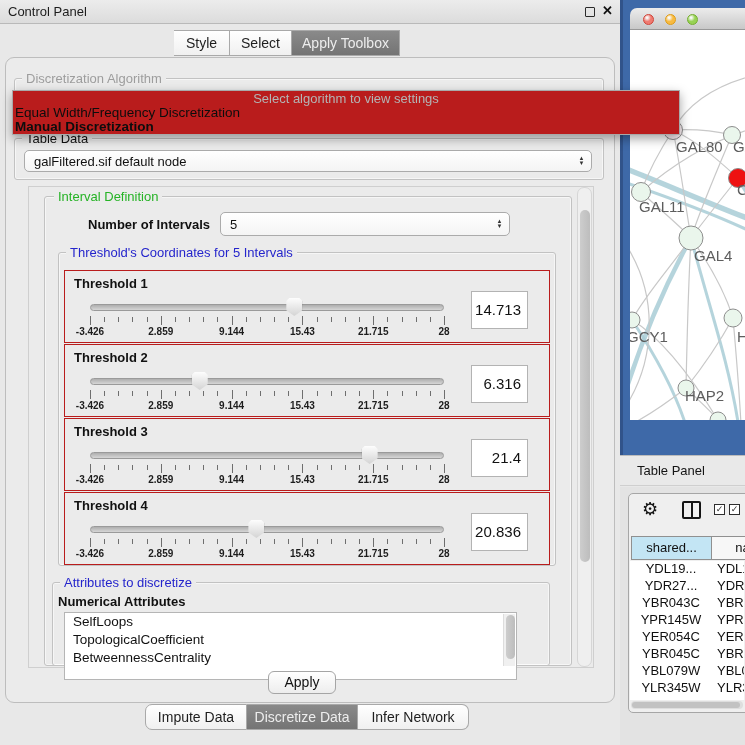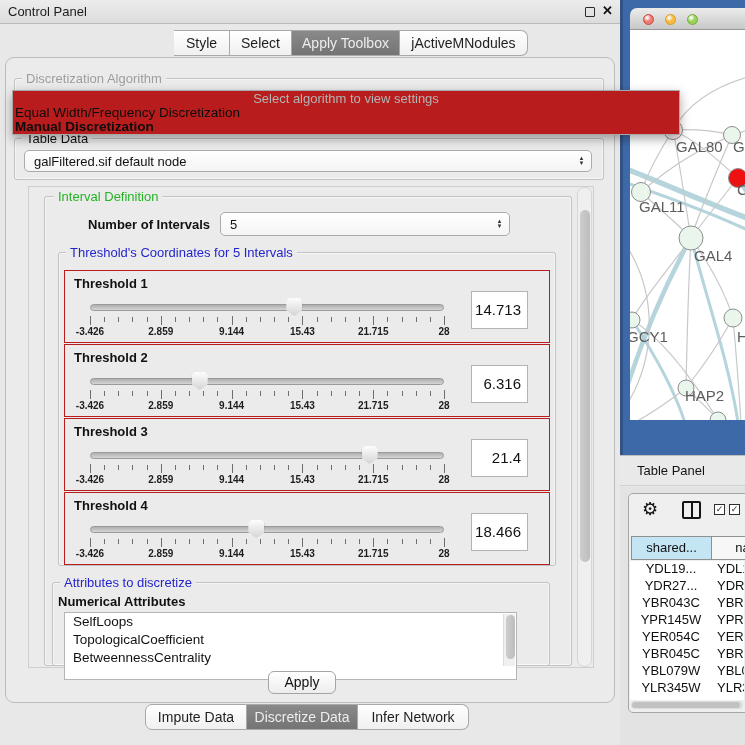--- a/index.html
+++ b/index.html
@@ -307,21 +307,21 @@
         <div class="tick" style="left: 350.68px; top: 46px; height: 5px;"></div>
         <div class="tick" style="left: 364.84px; top: 46px; height: 5px;"></div>
         <div class="tick" style="left: 379px; top: 45px; height: 9px;"></div>
         <span class="ticklab" style="left: 25px; top: 55px;">-3.426</span>
         <span class="ticklab" style="left: 95.8px; top: 55px;">2.859</span>
         <span class="ticklab" style="left: 166.6px; top: 55px;">9.144</span>
         <span class="ticklab" style="left: 237.4px; top: 55px;">15.43</span>
         <span class="ticklab" style="left: 308.2px; top: 55px;">21.715</span>
         <span class="ticklab" style="left: 379px; top: 55px;">28</span>
         <div class="th-thumb" style="left: 183.378px;"></div>
-        <div class="th-value">18.466</div>
+        <div class="th-value">20.836</div>
       </div>
     </div>
 
   <div class="group" style="left:52px;top:582px;width:498px;height:84px;"></div>
   <span class="gtitle abs blue-title" style="left:60px;top:575px;">Attributes to discretize</span>
   <span class="boldlabel abs" style="left:58px;top:594px;">Numerical Attributes</span>
   <div class="abs" id="attr-list">
     <div id="attr-items">
         <div class="item">SelfLoops</div>
         <div class="item">TopologicalCoefficient</div>
@@ -442,17 +442,16 @@
         <span class="c2">YIL0</span>
       </div>
     </div>
   <div class="abs" id="tp-hscroll">
       <div class="ht"></div>
     </div>
 
     <div class="tabseg" style="left: 174px; width: 56px; top: 30px;"><span>Style</span></div>
     <div class="tabseg" style="left: 230px; width: 62px; top: 30px;"><span>Select</span></div>
     <div class="tabseg sel" style="left: 292px; width: 108px; top: 30px;"><span>Apply Toolbox</span></div>
-    <div class="tabseg last" style="left: 400px; width: 128px; top: 30px;"><span>jActiveMNodules</span></div>
     <div class="tabseg first" style="left: 145px; width: 102px; top: 704px;"><span>Impute Data</span></div>
     <div class="tabseg sel" style="left: 247px; width: 111px; top: 704px;"><span>Discretize Data</span></div>
     <div class="tabseg last" style="left: 358px; width: 111px; top: 704px;"><span>Infer Network</span></div>
   </div>
 
 </body></html>

